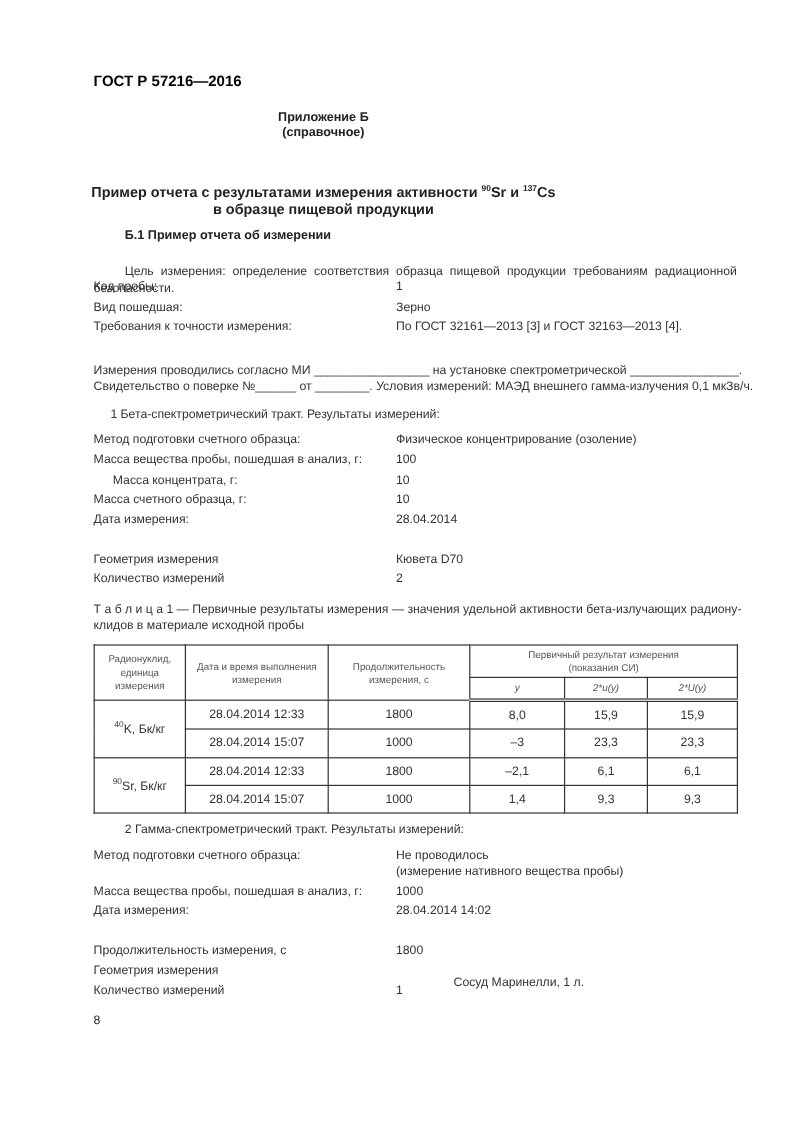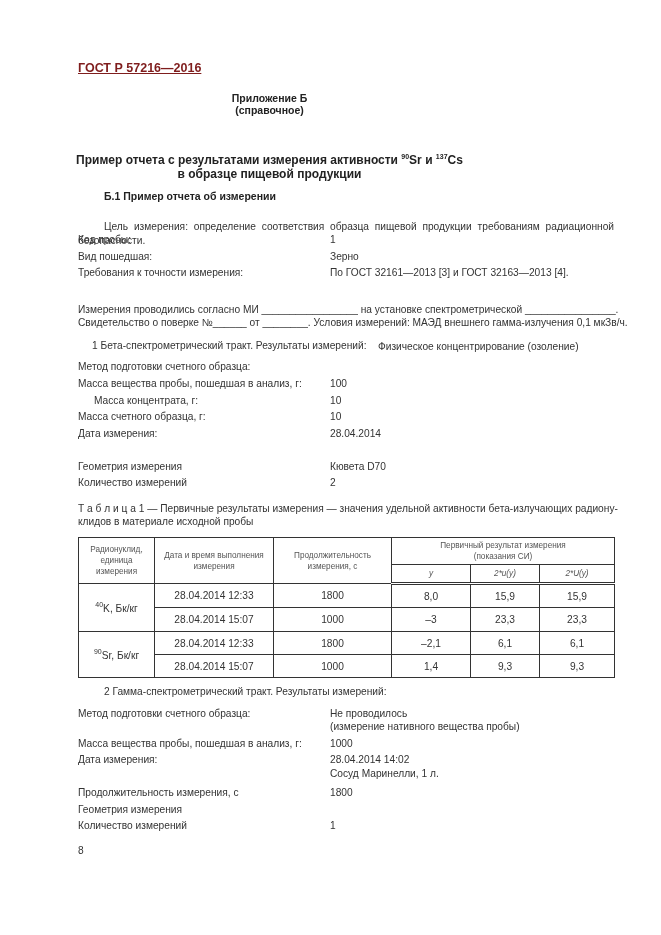--- a/index.html
+++ b/index.html
@@ -1,19 +1,19 @@
 <!DOCTYPE html>
 <html><head>
 <meta charset="utf-8">
 <style>
   html, body { margin: 0; padding: 0; background: #ffffff; }
   body { width: 661px; height: 935px; position: relative; overflow: hidden;
          font-family: "Liberation Sans", sans-serif; color: #2a2a2a; }
   .abs { position: absolute; white-space: nowrap; }
-  .hdr { left: 78px; top: 61px; font-size: 12.5px; font-weight: bold; color: #7f1d1d; text-decoration: underline; }
+  .hdr { left: 78px; top: 61px; font-size: 12.5px; font-weight: bold; color: #000000; }
   .center { left: 0; width: 539px; text-align: center; }
   .app1 { top: 92px; font-size: 10.5px; font-weight: bold; color: #222; }
   .app2 { top: 104px; font-size: 10.5px; font-weight: bold; color: #222; }
   .t1 { top: 153px; font-size: 12px; font-weight: bold; color: #222; }
   .t2 { top: 167px; font-size: 12px; font-weight: bold; color: #222; }
   sup { font-size: 7px; vertical-align: 5px; }
   .sec { left: 104px; top: 190px; font-size: 10.5px; font-weight: bold; color: #222; }
   .txt { font-size: 10.2px; color: #333; }
   .lbl { left: 78px; }
   .val { left: 330px; }
@@ -50,21 +50,21 @@
 <div class="abs txt val" style="top:251px;text-align:right;">Зерно</div>
 <div class="abs txt lbl" style="top:267px;">Требования к точности измерения:</div>
 <div class="abs txt val" style="top:267px;">По ГОСТ 32161—2013 [3] и ГОСТ 32163—2013 [4].</div>
 
 <div class="abs txt lbl" style="top:304px;">Измерения проводились согласно МИ _________________ на установке спектрометрической ________________.</div>
 <div class="abs txt lbl" style="top:317px;">Свидетельство о поверке №______ от ________. Условия измерений: МАЭД внешнего гамма-излучения 0,1 мкЗв/ч.</div>
 
 <div class="abs txt" style="left:92px; top:340px;">1  Бета-спектрометрический тракт. Результаты измерений:</div>
 
 <div class="abs txt lbl" style="top:361px;">Метод подготовки счетного образца:</div>
-<div class="abs txt val" style="top:341px;margin-left:48px;">Физическое концентрирование (озоление)</div>
+<div class="abs txt val" style="top:361px;">Физическое концентрирование (озоление)</div>
 <div class="abs txt lbl" style="top:378px;">Масса вещества пробы, пошедшая в анализ, г:</div>
 <div class="abs txt val" style="top:378px;">100</div>
 <div class="abs txt lbl" style="top:395px;padding-left:16px;">Масса концентрата, г:</div>
 <div class="abs txt val" style="top:395px;">10</div>
 <div class="abs txt lbl" style="top:411px;">Масса счетного образца, г:</div>
 <div class="abs txt val" style="top:411px;">10</div>
 <div class="abs txt lbl" style="top:428px;">Дата измерения:</div>
 <div class="abs txt val" style="top:428px;">28.04.2014</div>
 <div class="abs txt lbl" style="top:461px;">Геометрия измерения</div>
 <div class="abs txt val" style="top:461px;">Кювета D70</div>
@@ -136,17 +136,17 @@
 <div class="abs txt lbl" style="top:708px;">Метод подготовки счетного образца:</div>
 <div class="abs txt val" style="top:708px;">Не проводилось</div>
 <div class="abs txt val" style="top:721px;">(измерение нативного вещества пробы)</div>
 <div class="abs txt lbl" style="top:738px;">Масса вещества пробы, пошедшая в анализ, г:</div>
 <div class="abs txt val" style="top:738px;">1000</div>
 <div class="abs txt lbl" style="top:754px;">Дата измерения:</div>
 <div class="abs txt val" style="top:754px;">28.04.2014 14:02</div>
 <div class="abs txt lbl" style="top:787px;">Продолжительность измерения, с</div>
 <div class="abs txt val" style="top:787px;">1800</div>
 <div class="abs txt lbl" style="top:804px;">Геометрия измерения</div>
-<div class="abs txt val" style="top:768px;">Сосуд Маринелли, 1 л.</div>
+<div class="abs txt val" style="top:814px;margin-left:48px;">Сосуд Маринелли, 1 л.</div>
 <div class="abs txt lbl" style="top:820px;">Количество измерений</div>
 <div class="abs txt val" style="top:820px;">1</div>
 
 <div class="abs txt lbl" style="top:845px;">8</div>
 
 </body></html>

